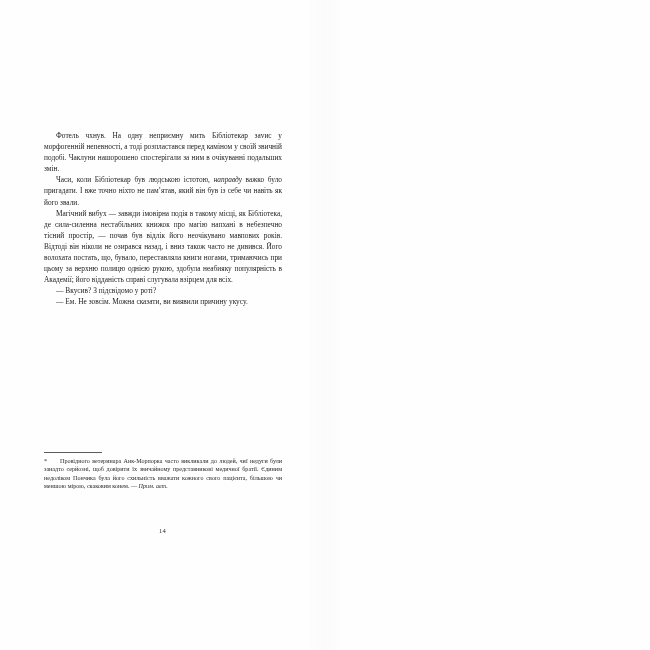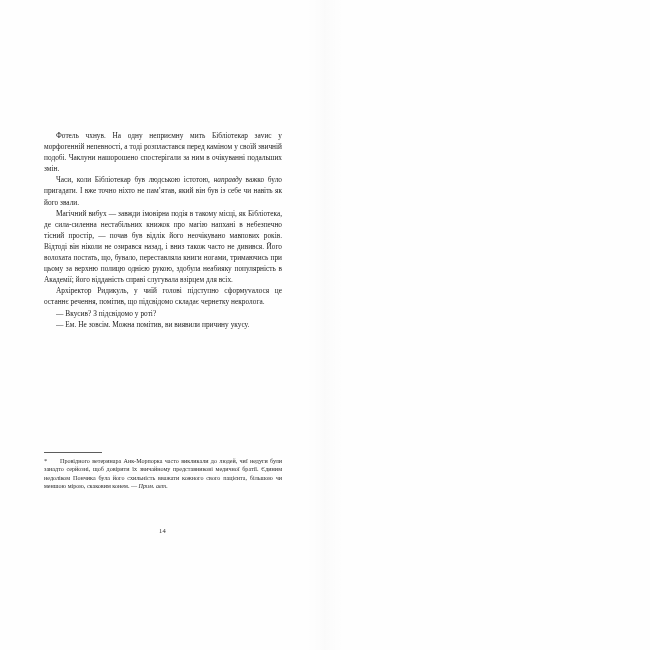--- a/index.html
+++ b/index.html
@@ -109,23 +109,22 @@
 <body>
 
 <div class="book-spread">
 
   <div class="page page-left">
 
     <div class="text-block">
       <p>Фотель чхнув. На одну неприємну мить Бібліотекар за­vис у морфогенній непевності, а тоді розпластався перед каміном у своїй звичній подобі. Чаклуни нашорошено спостерігали за ним в очікуванні подальших змін.</p>
       <p>Часи, коли Бібліотекар був людською істотою, <i>направду</i> важко було пригадати. І вже точно ніхто не пам’ятав, який він був із себе чи навіть як його звали.</p>
       <p>Магічний вибух — завжди імовірна подія в такому міс­ці, як Бібліотека, де сила-силенна нестабільних книжок про магію напхані в небезпечно тісний простір, — почав був відлік його неочікувано мавпових років. Відтоді він ніколи не озирався назад, і вниз також часто не дивився. Його волохата постать, що, бувало, переставляла книги ногами, тримаючись при цьому за верхню полицю одні­єю рукою, здобула неабияку популярність в Академії; його відданість справі слугувала взірцем для всіх.</p>
-      <p>Архіректор Ридикуль, у чиїй голові підступно сформу­vалося це останнє речення, помітив, що підсвідомо склада­є чернетку некролога.</p>
       <p>— Вкусив? З підсвідомо у роті?</p>
-      <p>— Ем. Не зовсім. Можна помітив, ви виявили причи­ну укусу.</p>
+      <p>— Ем. Не зовсім. Можна сказати, ви виявили причи­ну укусу.</p>
     </div>
 
     <div class="footnote-area">
       <div class="footnote-rule"></div>
       <p class="footnote-text"><span class="footnote-star">*</span><span>Провідного ветеринара Анк-Морпорка часто викликали до людей, чиї недуги були занадто серйозні, щоб довірити їх звичайному представни­кові медичної братії. Єдиним недоліком Пончика була його схильність вважати кожного свого пацієнта, більшою чи меншою мірою, скаковим конем. — </span><i>Прим. авт.</i></p>
     </div>
 
     <div class="folio">14</div>
   </div>
 

